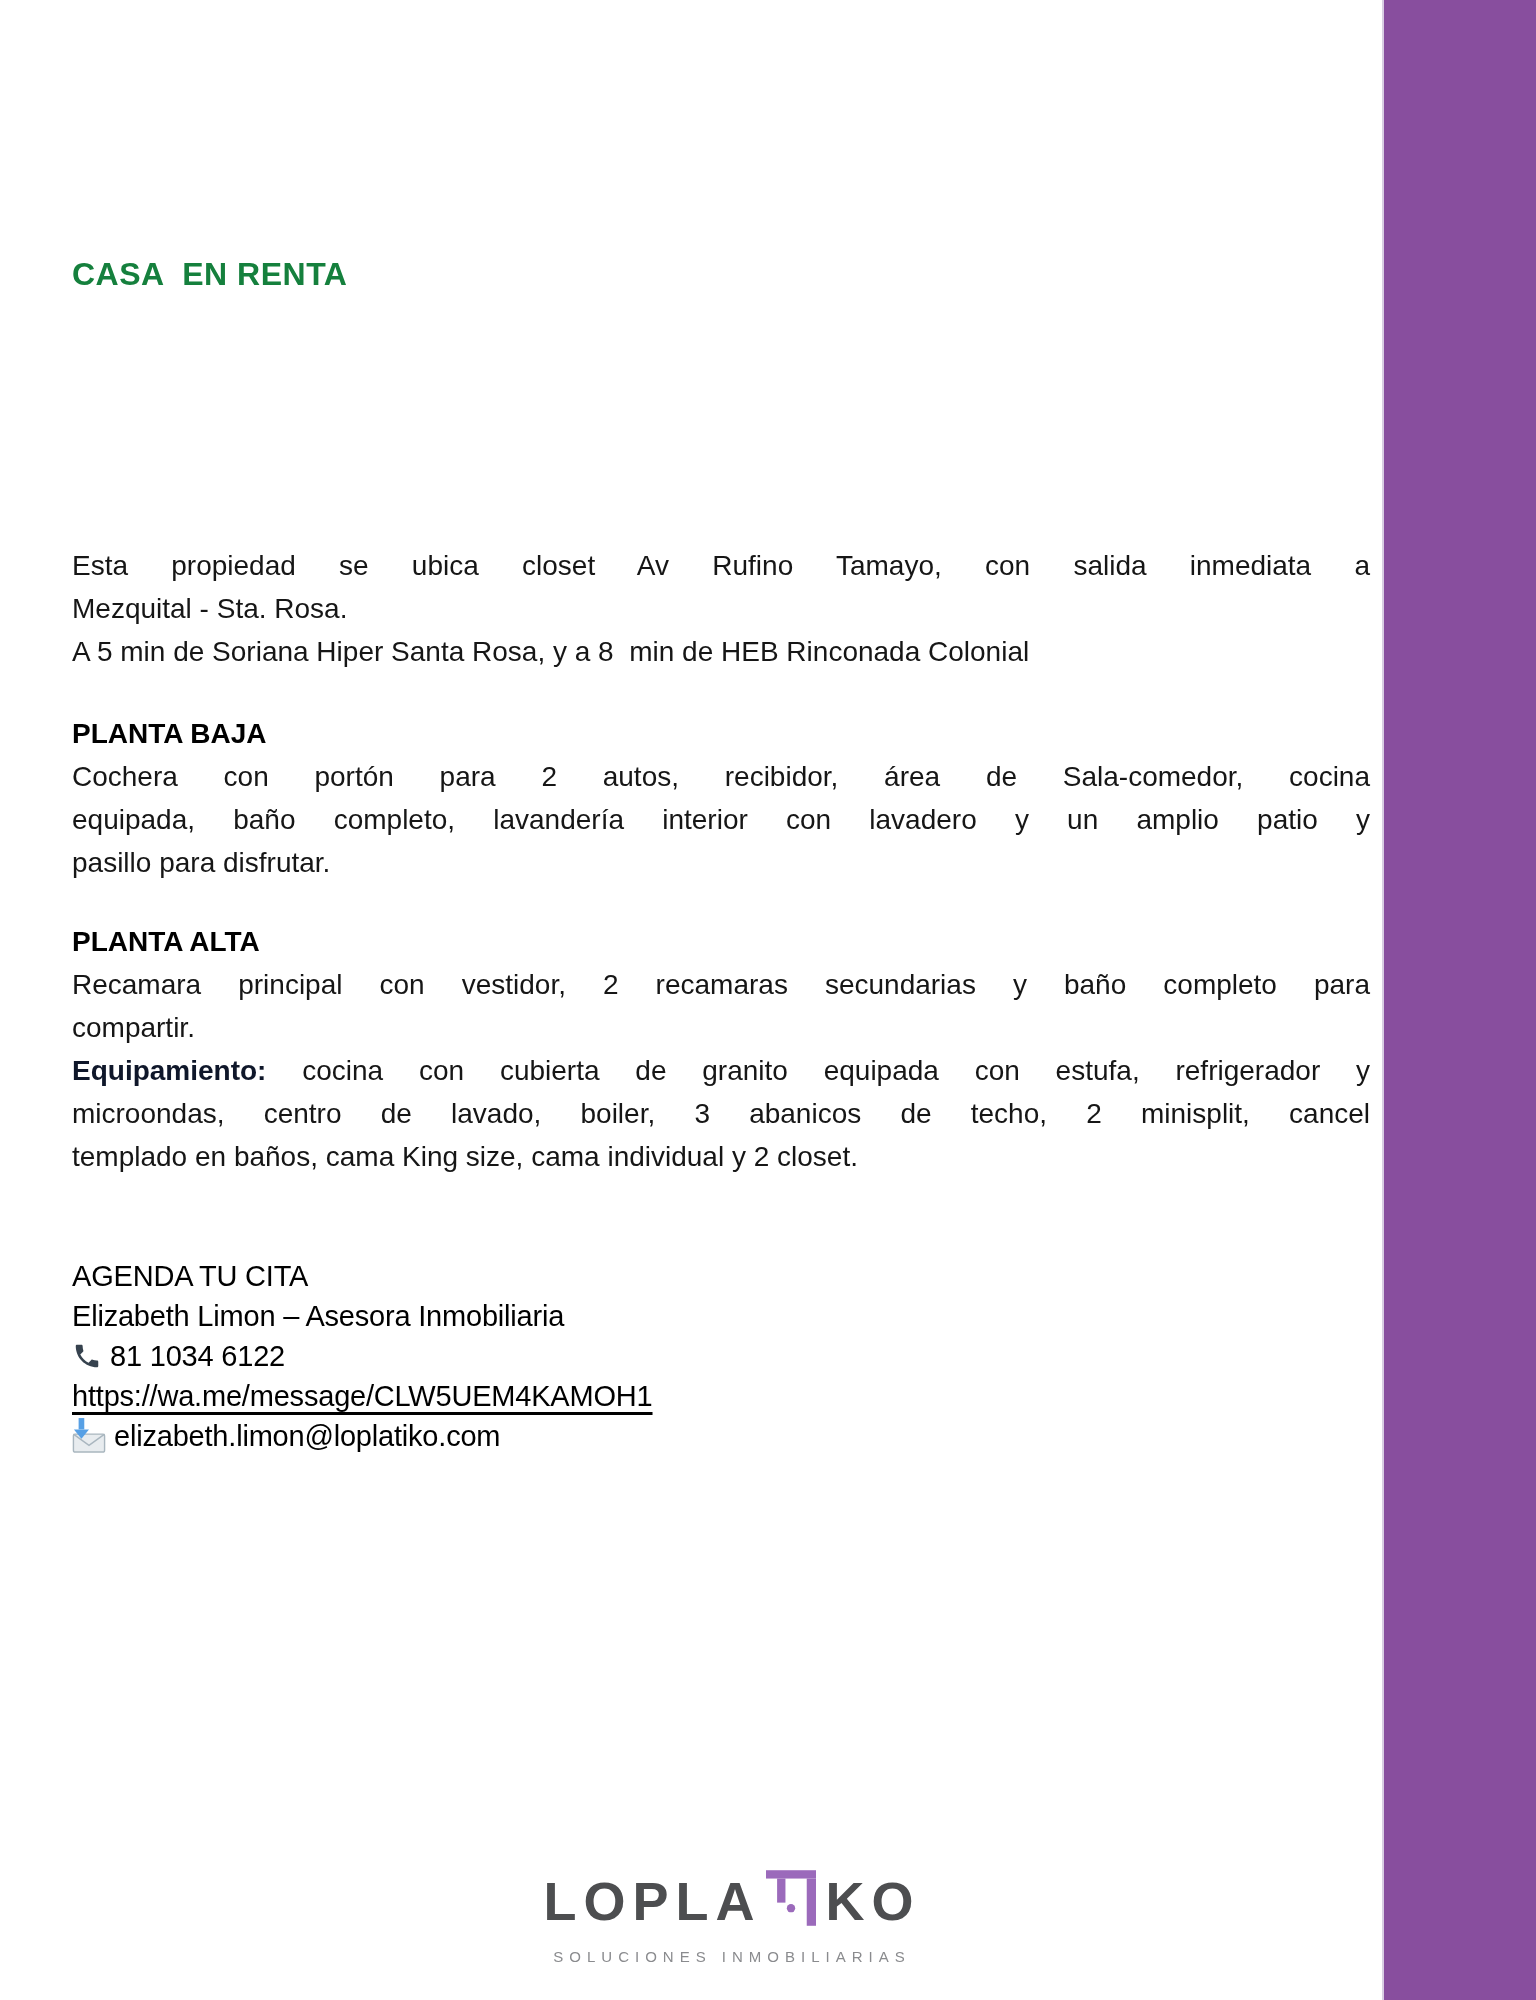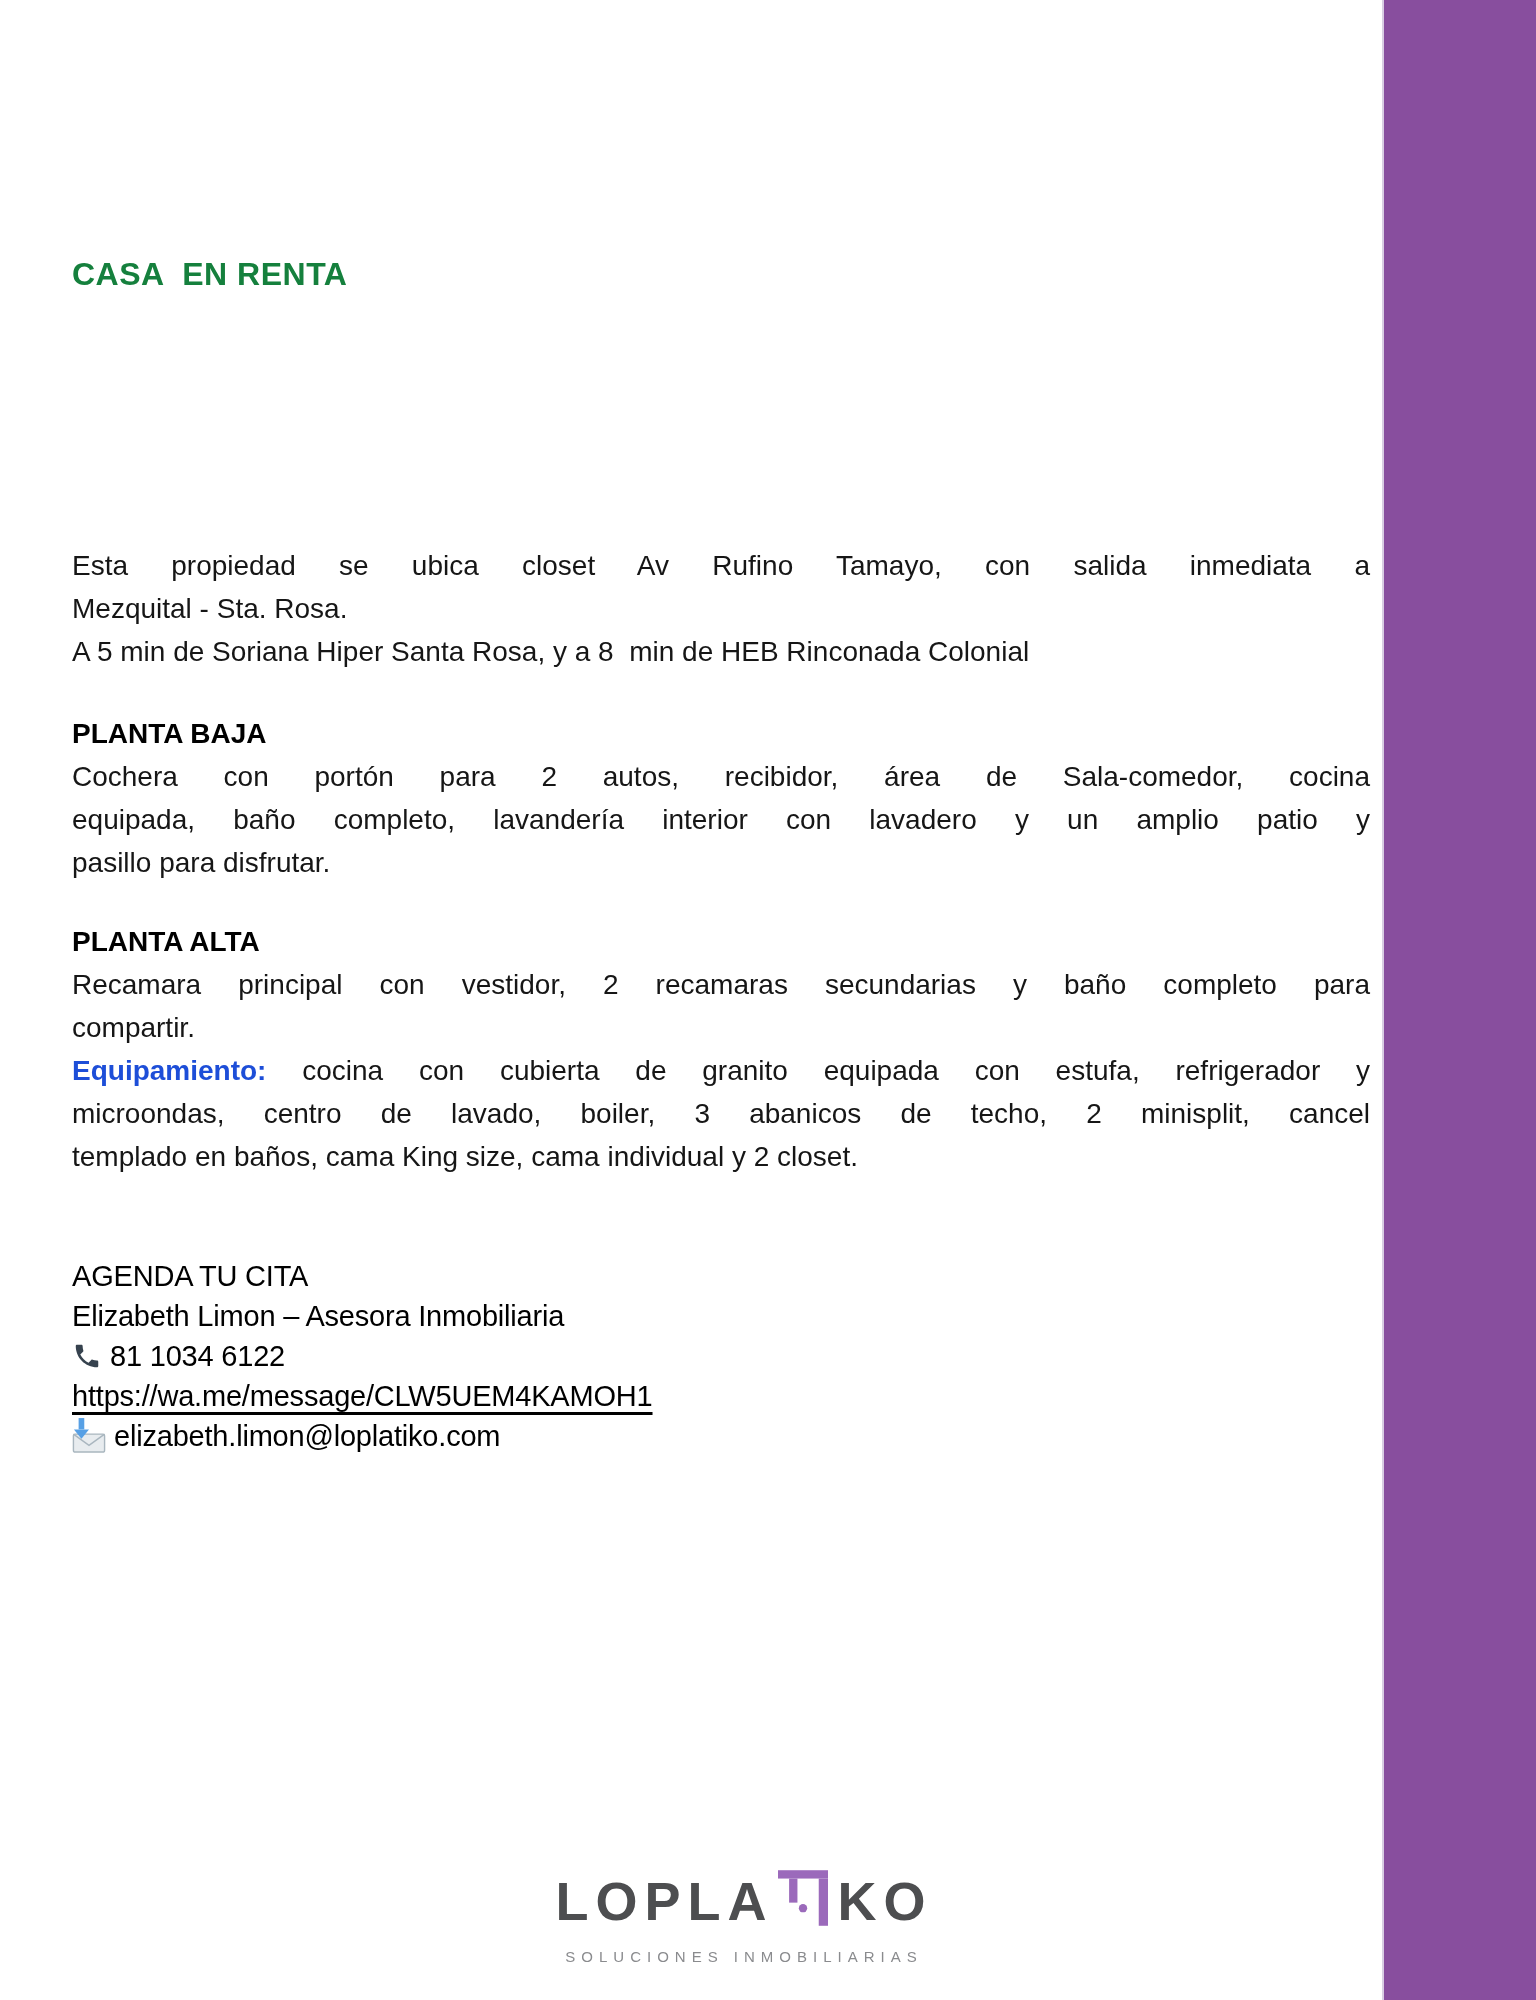--- a/index.html
+++ b/index.html
@@ -15,28 +15,28 @@
   .title {
     position:absolute; left:72px; top:256px;
     font-size:32px; font-weight:bold; letter-spacing:0.5px; color:#15803d;
     white-space:pre-wrap;
   }
   .info div { font-weight:bold; font-size:30px; line-height:44px; color:#000; }
   .para  { font-size:28px; line-height:43px; color:var(--text-black,#161616); }
   .jline { text-align:justify; text-align-last:justify; }
   .nline { white-space:pre-wrap; }
   .h     { font-weight:bold; font-size:28px; line-height:43px; color:#000; }
-  .b     { font-weight:bold; color:#1d4ed8; }
+  .b     { font-weight:bold; color:#0f172a; }
   .contact div { font-weight:normal; font-size:29px; line-height:40px; color:#000; letter-spacing:-0.2px; }
   .iconline { display:flex; align-items:center; gap:8px; }
   .wlink {
     color:#000; text-decoration:underline;
     text-decoration-thickness:3px; text-underline-offset:6px;text-align:center;
   }
-  .logoWrap { position:absolute; left:12px; top:1870px; width:1464px; text-align:center; }
+  .logoWrap { position:absolute; left:0; top:1870px; width:1464px; text-align:center; }
   .logoRow {
     display:flex; justify-content:center; align-items:flex-end;
     font-size:54px; font-weight:bold; letter-spacing:7px;
     color:var(--logo-gray,#4D4E50); line-height:1;
   }
   .door { width:50px; height:56px; margin:0 10px 2px 4px; }
   .tagline {
     margin-top:20px; font-size:15px; letter-spacing:6px;
     color:var(--tagline-gray,#8A8B8E); font-weight:normal;
   }

